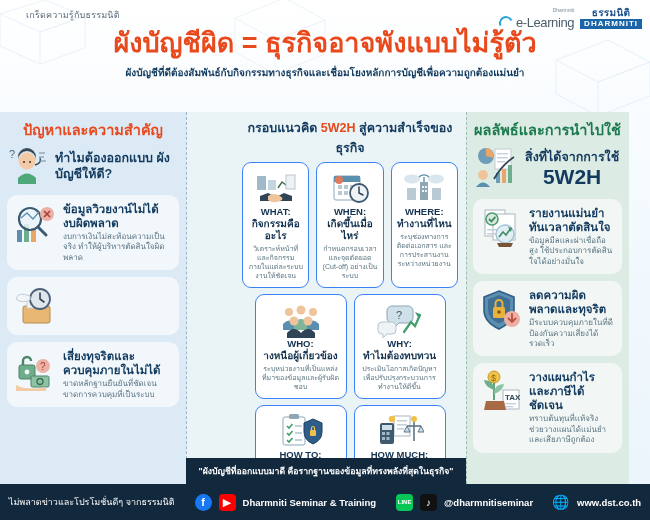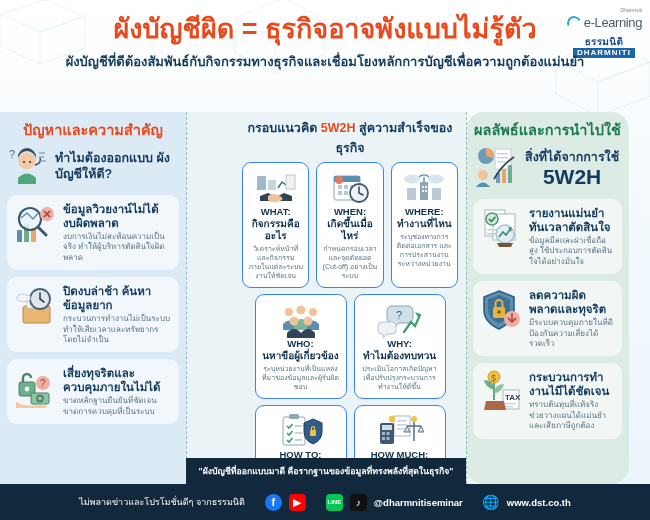--- a/index.html
+++ b/index.html
@@ -26,21 +26,21 @@
   }
   .kicker {
     font-size: 9px;
     color: #5a6a78;
     letter-spacing: .2px;
     margin-left: 16px;
     position: relative; z-index: 3;
   }
   .logos {
     position: absolute; top: 8px; right: 8px;
-    display: flex; align-items: center; gap: 6px; z-index: 3; flex-direction: column;
+    display: flex; gap: 6px; z-index: 3;
   }
   .logo-el { display:flex; align-items:flex-end; gap:2px; }
   .logo-el .swoosh { width: 16px; height: 16px; position: relative; }
   .logo-el .swoosh:before {
     content:""; position:absolute; inset:1px;
     border: 2px solid #29a3d9; border-radius: 50%;
     border-right-color: transparent; border-bottom-color: transparent;
     transform: rotate(20deg);
   }
   .logo-el .eltxt { font-size: 13px; color:#4a5d6b; letter-spacing:-.4px; line-height:1; }
@@ -56,35 +56,35 @@
     text-align: center;
     font-size: 27px; font-weight: bold;
     color: #e8491d;
     line-height: 1.15;
     margin-top: 6px;
     position: relative; z-index: 3;
     text-shadow: 0 1px 0 rgba(255,255,255,.6);
   }
   .subtitle {
     text-align: center;
-    font-size: 13px; font-weight: bold;
+    font-size: 10px; font-weight: bold;
     color: #123a5e;
     margin-top: 6px;
     position: relative; z-index: 3;
   }
 
   
   .cols {
     display: flex;
     height: 372px;
     position: relative;
   }
   .col-left   { width: 186px; background: #dceaf6; }
   .col-center { width: 280px; background: #eaf4f6; padding-left: 48px; }
-  .col-right  { width: 163px; background: #dcebe4; border-radius: 18px; }
+  .col-right  { width: 163px; background: #dcebe4; }
 
   .divider {
     position: absolute; top: 0; bottom: 0;
     border-left: 1.5px dashed #9ab6cc;
     z-index: 4;
   }
   .div1 { left: 186px; }
   .div2 { left: 466px; border-left-color:#9cbdb0; }
 
   .colhead {
@@ -194,20 +194,21 @@
     <svg width="130" height="110" viewBox="0 0 130 110">
         <g fill="none" stroke="#d6e6f2" stroke-width="1">
       <path d="M18 30 L70 10 L112 32 L60 52 Z"></path>
           <path d="M18 30 L18 64 L60 86 L60 52"></path>
           <path d="M60 52 L112 32 L112 66 L60 86"></path>
     </g>
       </svg>
   </div>
 
   <div class="hdr">
+    <div class="kicker">เกร็ดความรู้กับธรรมนิติ</div>
 
     <div class="logos">
       <div class="logo-el">
         <div class="swoosh"></div>
         <div>
           <span class="elsup">Dharmniti</span>
           <span class="eltxt">e-Learning</span>
         </div>
       </div>
       <div class="logo-dh">
@@ -266,24 +267,20 @@
       <div class="scard">
         <span class="ico">
           <svg width="44" height="44" viewBox="0 0 44 44">
             <rect x="10" y="22" width="27" height="17" rx="2" fill="#e8b773" stroke="#b98b4d"></rect>
             <rect x="14" y="16" width="18" height="8" fill="#f4f6f8" stroke="#c3ccd4"></rect>
             <rect x="17" y="13" width="16" height="8" fill="#ffffff" stroke="#c3ccd4"></rect>
             <circle cx="27" cy="15" r="10" fill="#dfe6ec" stroke="#4c6276" stroke-width="1.8"></circle>
             <path d="M27 9 v6 l4 3" stroke="#2f4456" stroke-width="1.6" fill="none" stroke-linecap="round"></path>
             <path d="M17 12 q-12 -5 -14 3 q6 5 14 1z" fill="#f2f5f8" stroke="#c3ccd4"></path>
           </svg>
-        </span>
-        <span class="body">
-          <h4>ปิดงบล่าช้า ค้นหาข้อมูลยาก</h4>
-          <p>กระบวนการทำงานไม่เป็นระบบ ทำให้เสียเวลาและทรัพยากรโดยไม่จำเป็น</p>
         </span>
       </div>
 
       <div class="scard">
         <span class="ico">
           <svg width="44" height="44" viewBox="0 0 44 44">
             <rect x="6" y="16" width="16" height="14" rx="2" fill="#6fae8c" stroke="#4d8366"></rect>
             <path d="M10 16 v-4 a4 4 0 0 1 8 0" fill="none" stroke="#4d8366" stroke-width="2.4"></path>
             <circle cx="14" cy="23" r="2.4" fill="#f0f7f3"></circle>
             <rect x="18" y="27" width="18" height="11" rx="1.5" fill="#8dc3a4" stroke="#4d8366"></rect>
@@ -380,21 +377,21 @@
                   <circle cx="36" cy="10" r="4" fill="#f0c49a"></circle>
                     <path d="M30 22 q6 -7 12 0 l0 6 -12 0z" fill="#5b8fb0"></path>
                   <circle cx="17" cy="19" r="4.5" fill="#f0c49a"></circle>
                     <path d="M10 31 q7 -8 14 0 l0 5 -14 0z" fill="#2f4456"></path>
                   <circle cx="31" cy="19" r="4.5" fill="#f0c49a"></circle>
                     <path d="M24 31 q7 -8 14 0 l0 5 -14 0z" fill="#2f4456"></path>
                 </g>
               </svg>
             </span>
             <div class="ck">WHO:</div>
-            <div class="cst">นหาขือผู้เกี่ยวข้อง</div>
+            <div class="cst">างหนือผู้เกี่ยวข้อง</div>
             <div class="cdesc">ระบุหน่วยงานที่เป็นแหล่งที่มาของข้อมูลและผู้รับผิดชอบ</div>
           </div>
 
           <div class="ccard">
             <span class="cico">
               <svg width="48" height="36" viewBox="0 0 48 36">
                 <path d="M16 4 h16 a5 5 0 0 1 5 5 v7 a5 5 0 0 1 -5 5 h-9 l-5 5 v-5 h-2 a5 5 0 0 1 -5 -5 v-7 a5 5 0 0 1 5 -5z" fill="#cfe0e9" stroke="#8aa7b8"></path>
                 <text x="20" y="17" font-size="11" fill="#3f5a6e" font-family="Liberation Sans">?</text>
                 <path d="M6 20 h10 a4 4 0 0 1 4 4 v4 a4 4 0 0 1 -4 4 h-5 l-4 4 v-4 h-1 a4 4 0 0 1 -4 -4 v-4 a4 4 0 0 1 4 -4z" fill="#eef3f6" stroke="#b4c5d0"></path>
                 <path d="M28 30 l7 -10 4 4 5 -11" stroke="#3f9e6c" stroke-width="2.2" fill="none" stroke-linecap="round"></path>
@@ -548,34 +545,35 @@
             <rect x="24" y="20" width="16" height="19" fill="#ffffff" stroke="#a8b8c2"></rect>
             <text x="26" y="30" font-size="8" font-weight="bold" fill="#2f4456" font-family="Liberation Sans">TAX</text>
             <g fill="#c3d2da">
                 <rect x="26" y="33" width="11" height="1.4"></rect>
                 <rect x="26" y="36" width="8" height="1.4"></rect>
               </g>
             <path d="M7 31 h18 l2 9 -22 0z" fill="#a86a45"></path>
           </svg>
         </span>
         <span class="body">
-          <h4>กระบวนการทำงานไมีได้ชัดเจน</h4>
+          <h4>วางแผนกำไรและภาษีได้ชัดเจน</h4>
           <p>ทราบต้นทุนที่แท้จริง ช่วยวางแผนได้แม่นยำ และเสียภาษีถูกต้อง</p>
         </span>
       </div>
     </div>
 
     <div class="quote">"ผังบัญชีที่ออกแบบมาดี คือรากฐานของข้อมูลที่ทรงพลังที่สุดในธุรกิจ"</div>
   </div>
 
   <div class="footer">
     <span class="ftxt">ไม่พลาดข่าวและโปรโมชั่นดีๆ จากธรรมนิติ</span>
     <span class="fgap"></span>
     <span class="sicon s-fb">f</span>
     <span class="sicon s-yt">▶</span>
+    <span class="brand">Dharmniti Seminar &amp; Training</span>
     <span class="fgap"></span>
     <span class="sicon s-line">LINE</span>
     <span class="sicon s-tk">♪</span>
     <span class="brand">@dharmnitiseminar</span>
     <span class="fgap"></span>
     <span class="sicon s-web">🌐</span>
     <span class="brand">www.dst.co.th</span>
   </div>
 
 </div>

